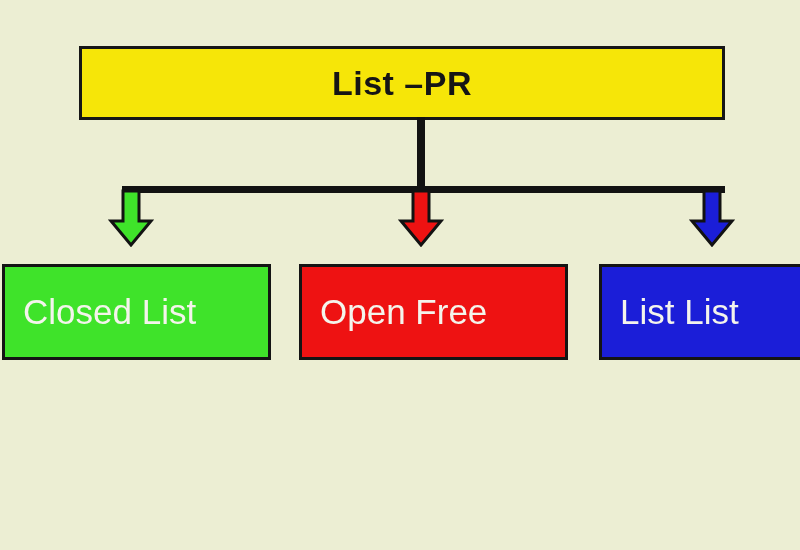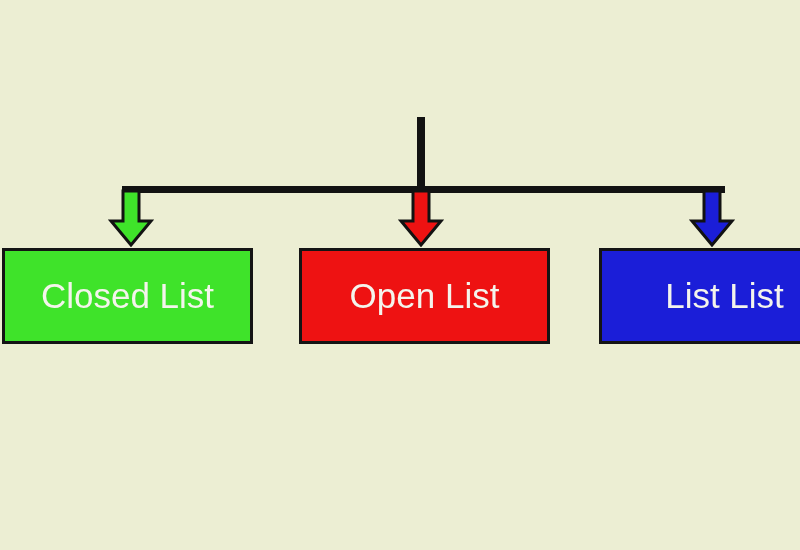--- a/index.html
+++ b/index.html
@@ -56,41 +56,45 @@
     position: absolute;
     top: 189px;
     width: 48px;
     height: 58px;
   }
   .arrow-green { left: 107px; }
   .arrow-red   { left: 397px; }
   .arrow-blue  { left: 688px; }
   .leaf-box {
     position: absolute;
-    top: 248px;
+    top: 264px;
     width: 245px;
     height: 90px;
     border: 3px solid #141414;
     display: flex;
     align-items: center;
-    justify-content: center;
+    justify-content: flex-start;
+    padding-left: 18px;
   }
   .leaf-label {
     font-size: 35px;
     color: #f4f4ec;
   }
   .box-green { left: 2px;   background: #3fe32a; }
   .box-red   { left: 299px; background: #ee1212; }
   .box-blue  { left: 599px; background: #1b1ed8; }
 </style>
 </head>
 <body>
 
 <div class="canvas">
 
+  <div class="root-box">
+    <span class="root-label">List –PR</span>
+  </div>
 
   <div class="v-line"></div>
   <div class="h-line"></div>
 
   <svg class="arrow arrow-green" viewBox="0 0 48 58">
     <polygon points="16,2 32,2 32,32 44,32 24,56 4,32 16,32" stroke="#121212" stroke-width="3" stroke-linejoin="miter" fill="#3fe32a"></polygon>
   </svg>
 
   <svg class="arrow arrow-red" viewBox="0 0 48 58">
     <polygon points="16,2 32,2 32,32 44,32 24,56 4,32 16,32" stroke="#121212" stroke-width="3" stroke-linejoin="miter" fill="#ee1212"></polygon>
@@ -98,20 +102,20 @@
 
   <svg class="arrow arrow-blue" viewBox="0 0 48 58">
     <polygon points="16,2 32,2 32,32 44,32 24,56 4,32 16,32" stroke="#121212" stroke-width="3" stroke-linejoin="miter" fill="#1b1ed8"></polygon>
   </svg>
 
   <div class="leaf-box box-green">
     <span class="leaf-label">Closed List</span>
   </div>
 
   <div class="leaf-box box-red">
-    <span class="leaf-label">Open List</span>
+    <span class="leaf-label">Open Free</span>
   </div>
 
   <div class="leaf-box box-blue">
     <span class="leaf-label">List List</span>
   </div>
 
 </div>
 
 </body></html>

